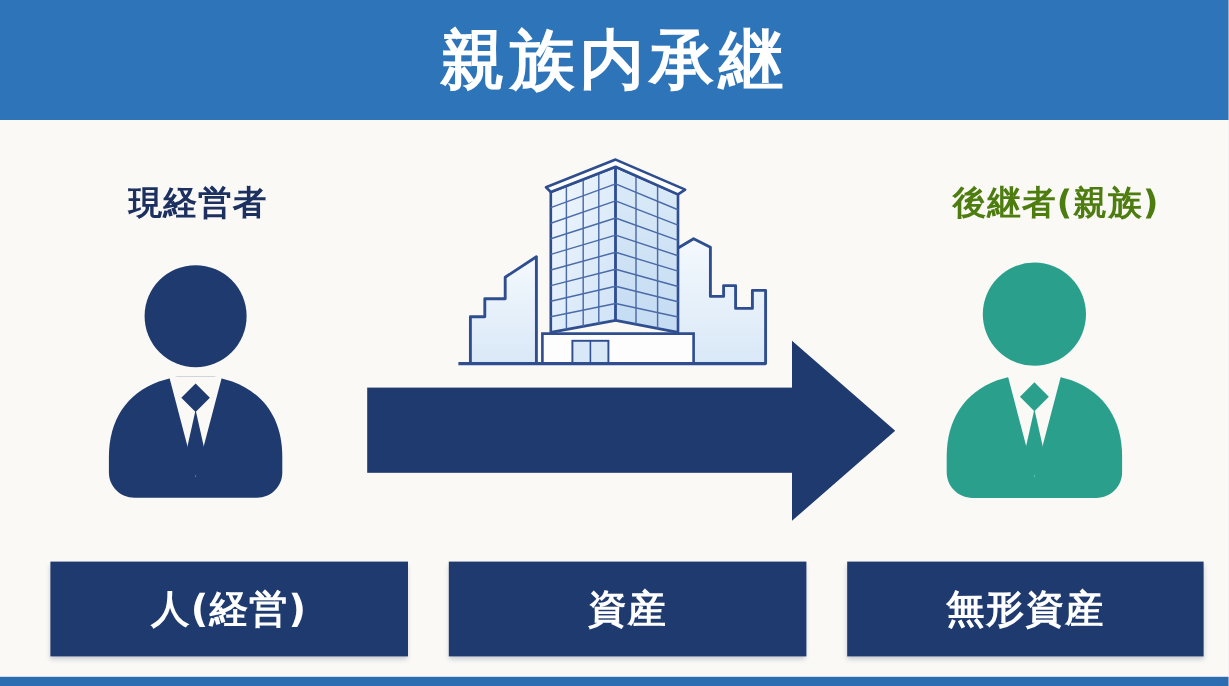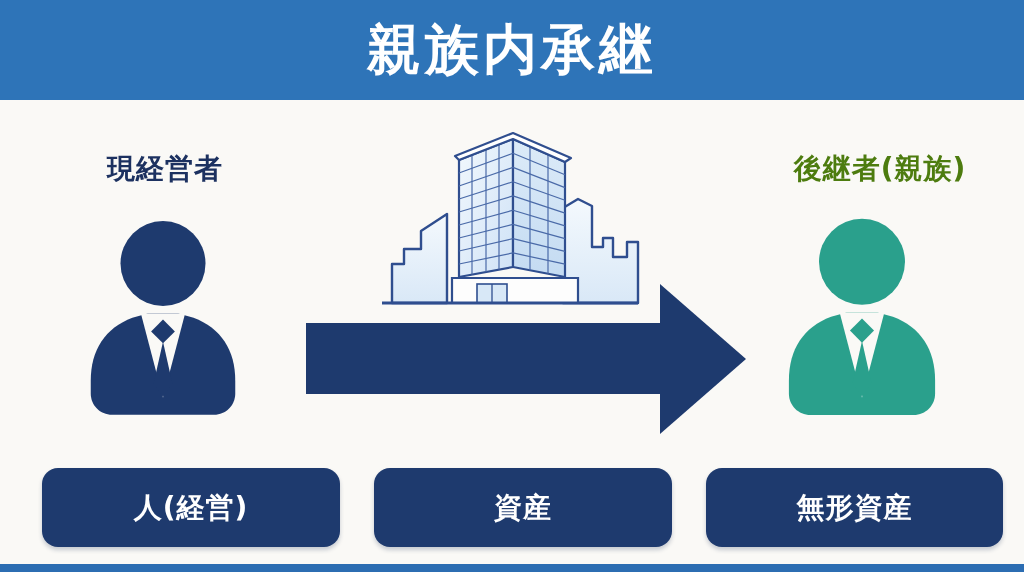--- a/index.html
+++ b/index.html
@@ -32,23 +32,23 @@
     border-top:75px solid transparent;border-bottom:75px solid transparent;
     border-left:86px solid #1e3a6e;
   }
   .arrow-label{
     position:absolute;left:316px;top:323px;width:380px;height:71px;
     display:flex;align-items:center;justify-content:center;
     color:#ffffff;font-size:37px;font-weight:800;letter-spacing:1px;white-space:nowrap;
   }
   
   .pill{
-    position:absolute;top:468px;height:79px;background:#1e3a6e;border-radius:16px;
+    position:absolute;top:468px;height:79px;background:#1e3a6e;border-radius:0;
     display:flex;align-items:center;justify-content:center;
-    color:#ffffff;font-size:28px;font-weight:800;letter-spacing:1px;
+    color:#ffffff;font-size:32px;font-weight:800;letter-spacing:1px;
     box-shadow:0 3px 4px rgba(20,40,80,.22);
   }
   .pill1{left:42px;width:298px;}
   .pill2{left:374px;width:298px;}
   .pill3{left:706px;width:297px;}
   
   .bottom-strip{position:absolute;left:0;bottom:0;width:1024px;height:8px;background:#2c6db2;}
 </style>
 </head>
 <body>

